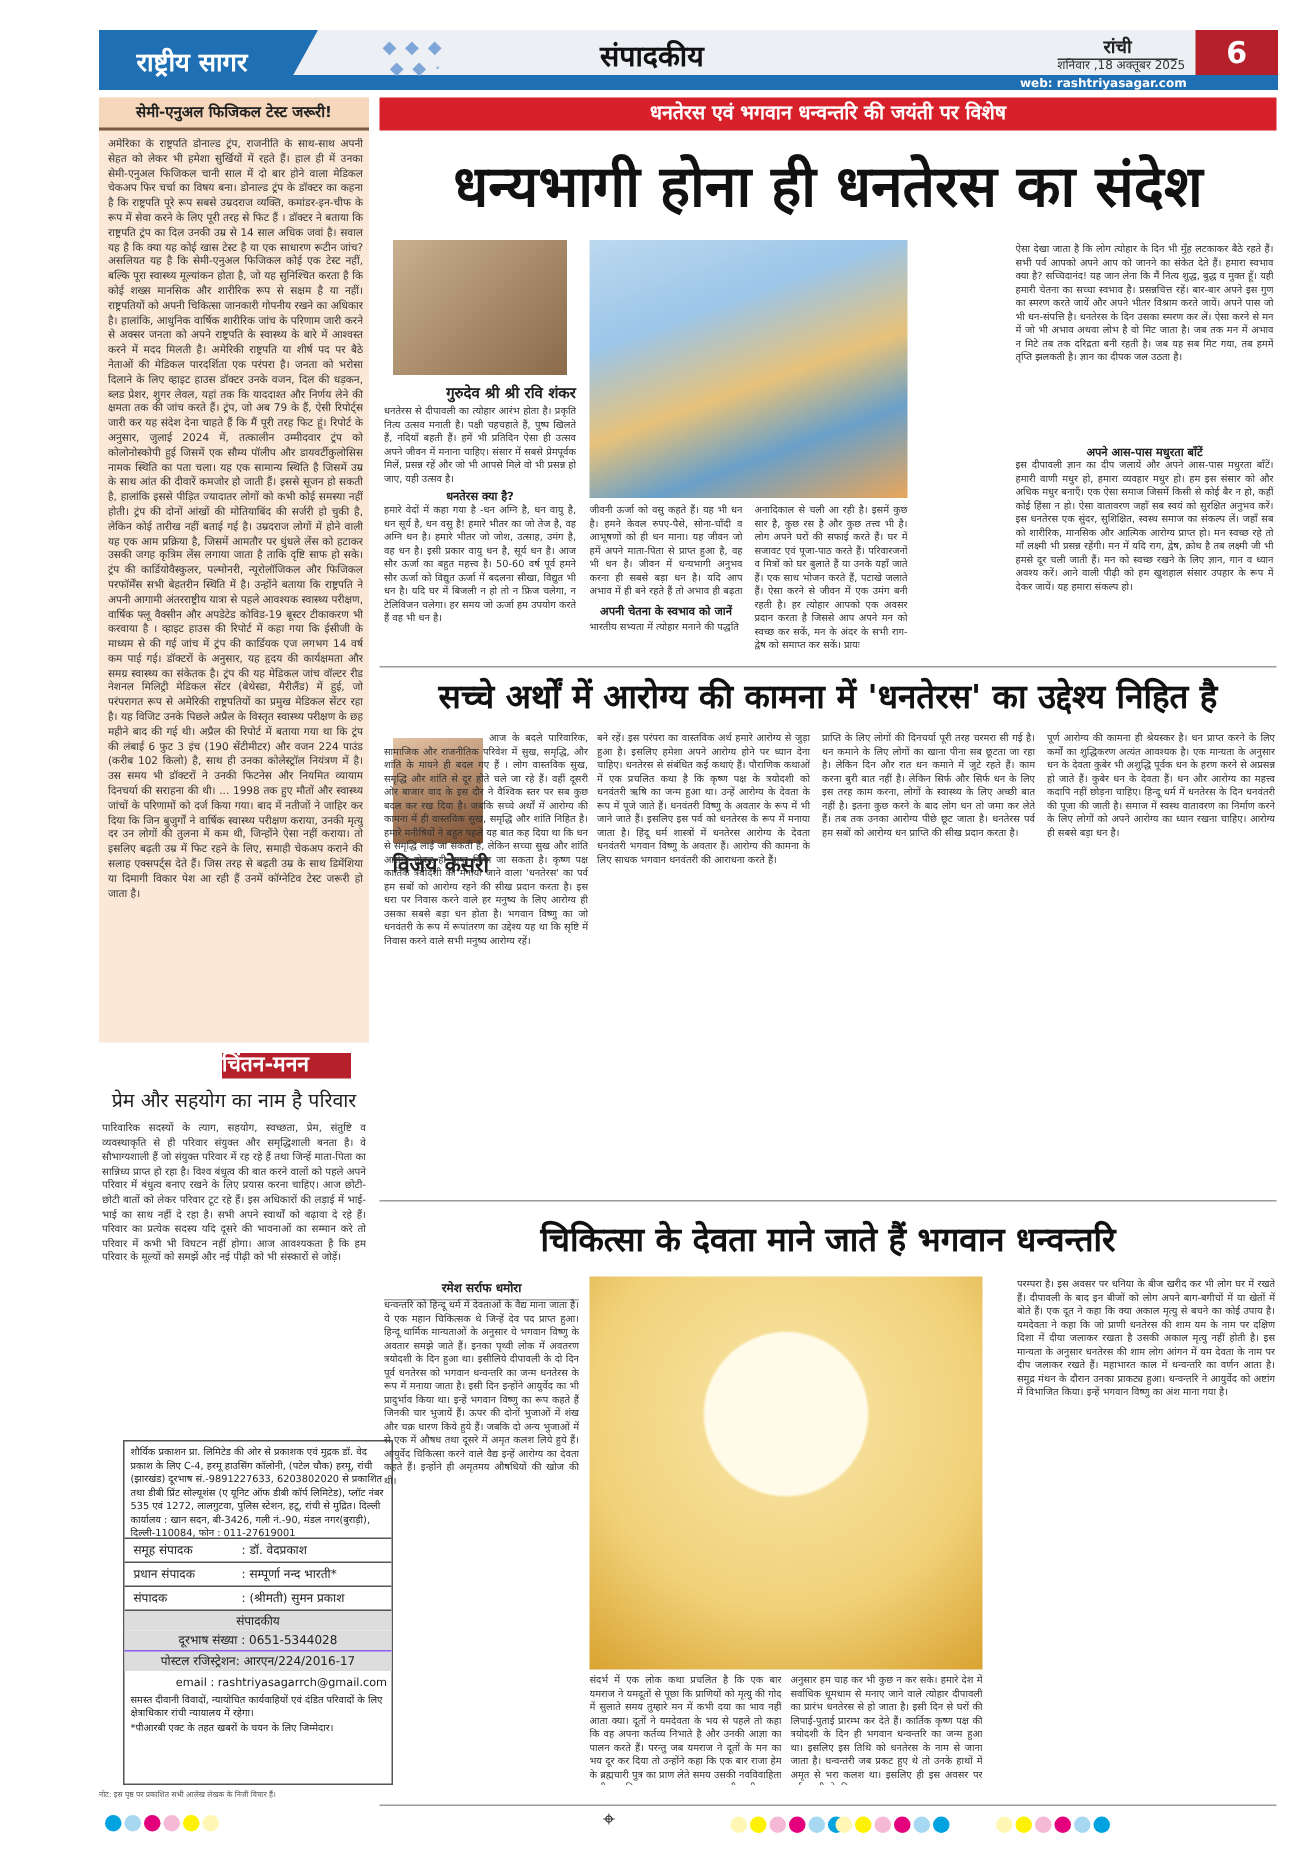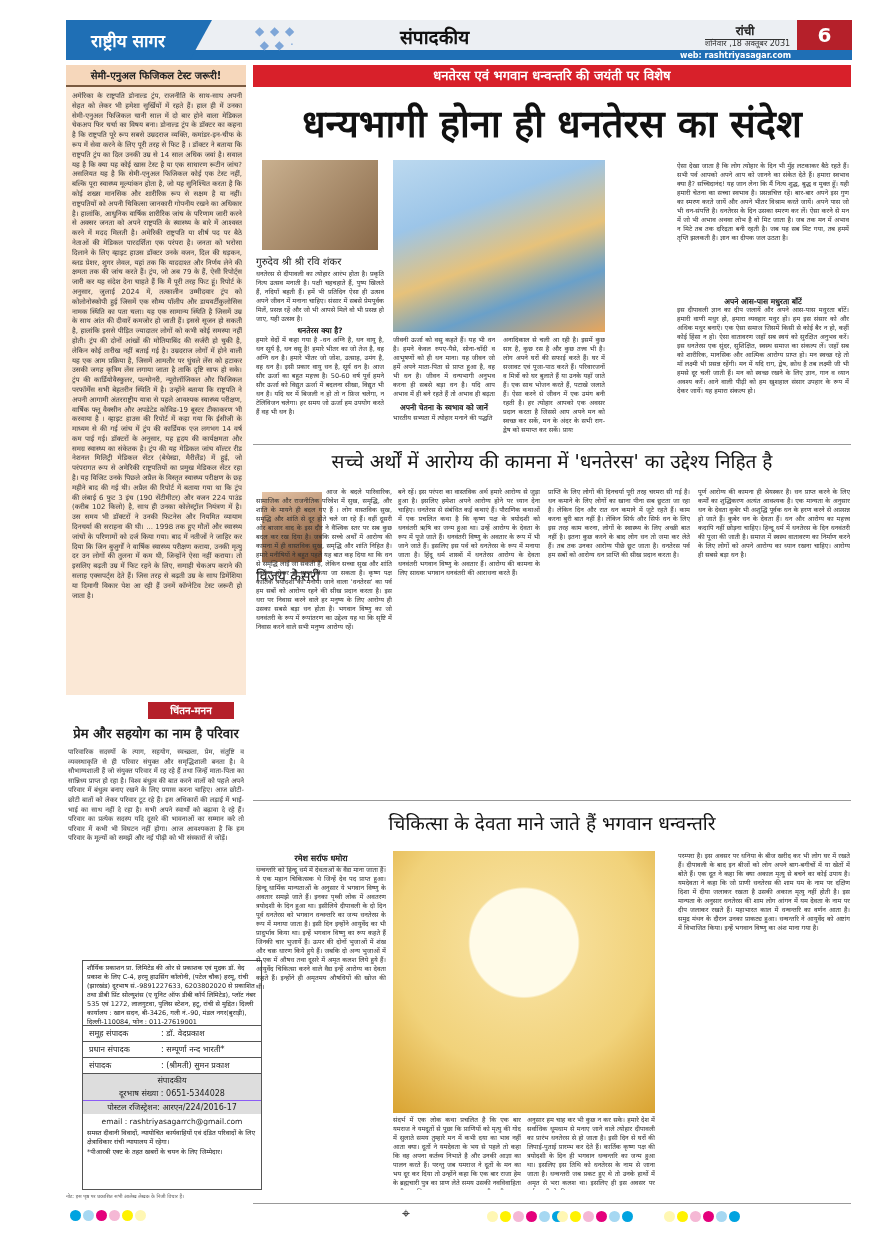--- a/index.html
+++ b/index.html
@@ -14,44 +14,44 @@
   .city{left:705px;top:22px;font-size:12px;font-weight:bold;text-align:center;width:80px;border-bottom:1px solid #333}
   .date{left:700px;top:37px;font-size:8px;width:95px;text-align:center;color:#333}
   .web{left:680px;top:51px;font-size:8px;color:#fff;font-weight:bold}
   .pageno{left:797px;top:20px;width:55px;height:30px;background:#b5202a;color:#fff;font-size:20px;font-weight:bold;display:flex;align-items:center;justify-content:center}
   .left-col{left:66px;top:65px;width:180px;height:630px;background:#fbe8d6}
   .left-head{left:66px;top:65px;width:180px;height:22px;background:#f6d7bb;font-size:10px;font-weight:bold;text-align:center;line-height:22px;border-bottom:2px solid #7a5a40}
   .left-body{left:72px;top:92px;width:170px;height:600px;font-size:7px;line-height:9.8px;text-align:justify;color:#333;overflow:hidden}
   .red-banner{left:253px;top:65px;width:598px;height:22px;background:#d8202a;color:#fff;font-size:13px;font-weight:bold;text-align:center;line-height:22px}
   .main-title{left:253px;top:92px;width:598px;font-size:38px;font-weight:bold;text-align:center;color:#111;line-height:64px}
   .photo{background:linear-gradient(135deg,#c9b08f,#8a6a4a)}
-  .caption{font-size:12px;font-weight:normal;text-align:left}
+  .caption{font-size:12px;font-weight:bold;text-align:right}
   .text{font-size:6.5px;line-height:9px;text-align:justify;color:#333;overflow:hidden}
   .sub{font-weight:bold;text-align:center;font-size:7.5px}
   .paint{background:linear-gradient(160deg,#bcd9ef 0%,#9cc5e8 30%,#e7c27a 55%,#6aa0c9 75%,#e9a65a 100%)}
-  .h2{font-size:19px;font-weight:normal;text-align:center;color:#111}
+  .h2{font-size:22px;font-weight:bold;text-align:center;color:#111}
   .divider{height:1px;background:#999}
-  .chintan{left:148px;top:702px;width:86px;height:17px;background:#b5202a;color:#fff;font-size:10px;font-weight:bold;text-align:center;line-height:17px}
-  .prem-title{left:66px;top:724px;width:180px;font-size:13px;font-weight:bold;text-align:center}
+  .chintan{left:148px;top:702px;width:86px;height:17px;background:#b5202a;color:#fff;font-size:14px;font-weight:bold;text-align:left;line-height:17px}
+  .prem-title{left:66px;top:724px;width:180px;font-size:13px;font-weight:normal;text-align:center}
   .imprint{left:82px;top:960px;width:180px;height:230px;border:1px solid #555;font-size:6.5px;line-height:9px}
   .imprint .row{font-size:8px;display:flex;padding:3px 6px;border-top:1px solid #555}
   .imprint .gray{background:#ddd;text-align:center;font-size:8px;padding:2px}
   .dhanvantri{background:radial-gradient(circle at 50% 35%,#fffbe8 0 25%,#f6dd95 26%,#f1d27a 60%,#d9a331 100%)}
   .cmyk span{display:inline-block;width:11px;height:11px;border-radius:50%;margin-right:2px}
 </style>
 </head>
 <body>
 
 <div class="abs masthead-bar"></div>
 <div class="abs masthead-stripe"></div>
 <div class="abs masthead-left">राष्ट्रीय सागर</div>
 <div class="abs dots">◆ ◆ ◆<br>&nbsp;◆ ◆ ·</div>
 <div class="abs sec-title">संपादकीय</div>
 <div class="abs city">रांची</div>
-<div class="abs date">शनिवार ,18 अक्तूबर 2031</div>
+<div class="abs date">शनिवार ,18 अक्तूबर 2025</div>
 <div class="abs web">web: rashtriyasagar.com</div>
 <div class="abs pageno">6</div>
 
 <div class="abs left-col"></div>
 <div class="abs left-head">सेमी-एनुअल फिजिकल टेस्ट जरूरी!</div>
 <div class="abs left-body">अमेरिका के राष्ट्रपति डोनाल्ड ट्रंप, राजनीति के साथ-साथ अपनी सेहत को लेकर भी हमेशा सुर्खियों में रहते हैं। हाल ही में उनका सेमी-एनुअल फिजिकल चानी साल में दो बार होने वाला मेडिकल चेकअप फिर चर्चा का विषय बना। डोनाल्ड ट्रंप के डॉक्टर का कहना है कि राष्ट्रपति पूरे रूप सबसे उम्रदराज व्यक्ति, कमांडर-इन-चीफ के रूप में सेवा करने के लिए पूरी तरह से फिट हैं । डॉक्टर ने बताया कि राष्ट्रपति ट्रंप का दिल उनकी उम्र से 14 साल अधिक जवां है। सवाल यह है कि क्या यह कोई खास टेस्ट है या एक साधारण रूटीन जांच? असलियत यह है कि सेमी-एनुअल फिजिकल कोई एक टेस्ट नहीं, बल्कि पूरा स्वास्थ्य मूल्यांकन होता है, जो यह सुनिश्चित करता है कि कोई शख्स मानसिक और शारीरिक रूप से सक्षम है या नहीं। राष्ट्रपतियों को अपनी चिकित्सा जानकारी गोपनीय रखने का अधिकार है। हालांकि, आधुनिक वार्षिक शारीरिक जांच के परिणाम जारी करने से अक्सर जनता को अपने राष्ट्रपति के स्वास्थ्य के बारे में आश्वस्त करने में मदद मिलती है। अमेरिकी राष्ट्रपति या शीर्ष पद पर बैठे नेताओं की मेडिकल पारदर्शिता एक परंपरा है। जनता को भरोसा दिलाने के लिए व्हाइट हाउस डॉक्टर उनके वजन, दिल की धड़कन, ब्लड प्रेशर, शुगर लेवल, यहां तक कि याददाश्त और निर्णय लेने की क्षमता तक की जांच करते हैं। ट्रंप, जो अब 79 के हैं, ऐसी रिपोर्ट्स जारी कर यह संदेश देना चाहते हैं कि मैं पूरी तरह फिट हूं। रिपोर्ट के अनुसार, जुलाई 2024 में, तत्कालीन उम्मीदवार ट्रंप को कोलोनोस्कोपी हुई जिसमें एक सौम्य पॉलीप और डायवर्टीकुलोसिस नामक स्थिति का पता चला। यह एक सामान्य स्थिति है जिसमें उम्र के साथ आंत की दीवारें कमजोर हो जाती हैं। इससे सूजन हो सकती है, हालांकि इससे पीड़ित ज्यादातर लोगों को कभी कोई समस्या नहीं होती। ट्रंप की दोनों आंखों की मोतियाबिंद की सर्जरी हो चुकी है, लेकिन कोई तारीख नहीं बताई गई है। उम्रदराज लोगों में होने वाली यह एक आम प्रक्रिया है, जिसमें आमतौर पर धुंधले लेंस को हटाकर उसकी जगह कृत्रिम लेंस लगाया जाता है ताकि दृष्टि साफ हो सके। ट्रंप की कार्डियोवैस्कुलर, पल्मोनरी, न्यूरोलॉजिकल और फिजिकल परफॉर्मेंस सभी बेहतरीन स्थिति में है। उन्होंने बताया कि राष्ट्रपति ने अपनी आगामी अंतरराष्ट्रीय यात्रा से पहले आवश्यक स्वास्थ्य परीक्षण, वार्षिक फ्लू वैक्सीन और अपडेटेड कोविड-19 बूस्टर टीकाकरण भी करवाया है । व्हाइट हाउस की रिपोर्ट में कहा गया कि ईसीजी के माध्यम से की गई जांच में ट्रंप की कार्डियक एज लगभग 14 वर्ष कम पाई गई। डॉक्टरों के अनुसार, यह हृदय की कार्यक्षमता और समग्र स्वास्थ्य का संकेतक है। ट्रंप की यह मेडिकल जांच वॉल्टर रीड नेशनल मिलिट्री मेडिकल सेंटर (बेथेस्डा, मैरीलैंड) में हुई, जो परंपरागत रूप से अमेरिकी राष्ट्रपतियों का प्रमुख मेडिकल सेंटर रहा है। यह विजिट उनके पिछले अप्रैल के विस्तृत स्वास्थ्य परीक्षण के छह महीने बाद की गई थी। अप्रैल की रिपोर्ट में बताया गया था कि ट्रंप की लंबाई 6 फुट 3 इंच (190 सेंटीमीटर) और वजन 224 पाउंड (करीब 102 किलो) है, साथ ही उनका कोलेस्ट्रॉल नियंत्रण में है। उस समय भी डॉक्टरों ने उनकी फिटनेस और नियमित व्यायाम दिनचर्या की सराहना की थी। ... 1998 तक हुए मौतों और स्वास्थ्य जांचों के परिणामों को दर्ज किया गया। बाद में नतीजों ने जाहिर कर दिया कि जिन बुजुर्गों ने वार्षिक स्वास्थ्य परीक्षण कराया, उनकी मृत्यु दर उन लोगों की तुलना में कम थी, जिन्होंने ऐसा नहीं कराया। तो इसलिए बढ़ती उम्र में फिट रहने के लिए, समाही चेकअप कराने की सलाह एक्सपर्ट्स देते हैं। जिस तरह से बढ़ती उम्र के साथ डिमेंशिया या दिमागी विकार पेश आ रही हैं उनमें कॉग्नेटिव टेस्ट जरूरी हो जाता है।</div>
 
 <div class="abs chintan">चिंतन-मनन</div>
 <div class="abs prem-title">प्रेम और सहयोग का नाम है परिवार</div>
 <div class="abs text" style="left:68px;top:748px;width:176px;height:205px;font-size:6.8px;line-height:9.6px">पारिवारिक सदस्यों के त्याग, सहयोग, स्वच्छता, प्रेम, संतुष्टि व व्यवस्थाकृति से ही परिवार संयुक्त और समृद्धिशाली बनता है। वे सौभाग्यशाली हैं जो संयुक्त परिवार में रह रहे हैं तथा जिन्हें माता-पिता का सान्निध्य प्राप्त हो रहा है। विश्व बंधुत्व की बात करने वालों को पहले अपने परिवार में बंधुत्व बनाए रखने के लिए प्रयास करना चाहिए। आज छोटी-छोटी बातों को लेकर परिवार टूट रहे हैं। इस अधिकारों की लड़ाई में भाई-भाई का साथ नहीं दे रहा है। सभी अपने स्वार्थों को बढ़ावा दे रहे हैं। परिवार का प्रत्येक सदस्य यदि दूसरे की भावनाओं का सम्मान करे तो परिवार में कभी भी विघटन नहीं होगा। आज आवश्यकता है कि हम परिवार के मूल्यों को समझें और नई पीढ़ी को भी संस्कारों से जोड़ें।</div>
@@ -69,21 +69,21 @@
       <span>सम्पूर्णा नन्द भारती*</span>
     </div>
   <div class="row">
       <span style="width:72px">संपादक</span>
       <span>:&nbsp;</span>
       <span>(श्रीमती) सुमन प्रकाश</span>
     </div>
   <div class="gray" style="border-top:1px solid #555">संपादकीय</div>
   <div class="gray">दूरभाष संख्या : 0651-5344028</div>
   <div class="gray" style="border-top:1px solid #8b5cf6">पोस्टल रजिस्ट्रेशन: आरएन/224/2016-17</div>
-  <div style="text-align:center;font-size:7.5px;padding:3px">email : rashtriyasagarrch@gmail.com</div>
+  <div style="text-align:right;font-size:7.5px;padding:3px">email : rashtriyasagarrch@gmail.com</div>
   <div style="padding:0 4px">समस्त दीवानी विवादों, न्यायोचित कार्यवाहियों एवं दंडित परिवादों के लिए क्षेत्राधिकार रांची न्यायालय में रहेगा।</div>
   <div style="padding:1px 4px">*पीआरबी एक्ट के तहत खबरों के चयन के लिए जिम्मेदार।</div>
 </div>
 <div class="abs" style="left:66px;top:1193px;width:180px;font-size:5px;color:#555">नोट: इस पृष्ठ पर प्रकाशित सभी आलेख लेखक के निजी विचार हैं।</div>
 <div class="abs cmyk" style="left:70px;top:1206px">
   <span class="cm" style="background: rgb(0, 163, 224);"></span><span class="cm" style="background: rgb(166, 216, 242);"></span><span class="cm" style="background: rgb(228, 0, 124);"></span><span class="cm" style="background: rgb(245, 184, 213);"></span><span class="cm" style="background: rgb(255, 242, 0);"></span><span class="cm" style="background: rgb(255, 247, 179);"></span>
 </div>
 
 <div class="abs red-banner">धनतेरस एवं भगवान धन्वन्तरि की जयंती पर विशेष</div>
 <div class="abs main-title">धन्यभागी होना ही धनतेरस का संदेश</div>

